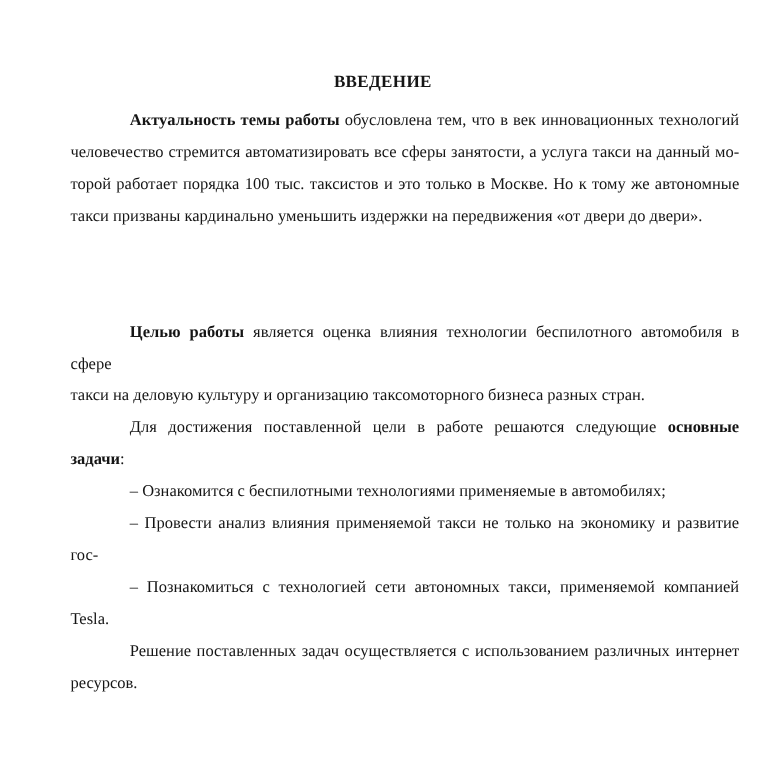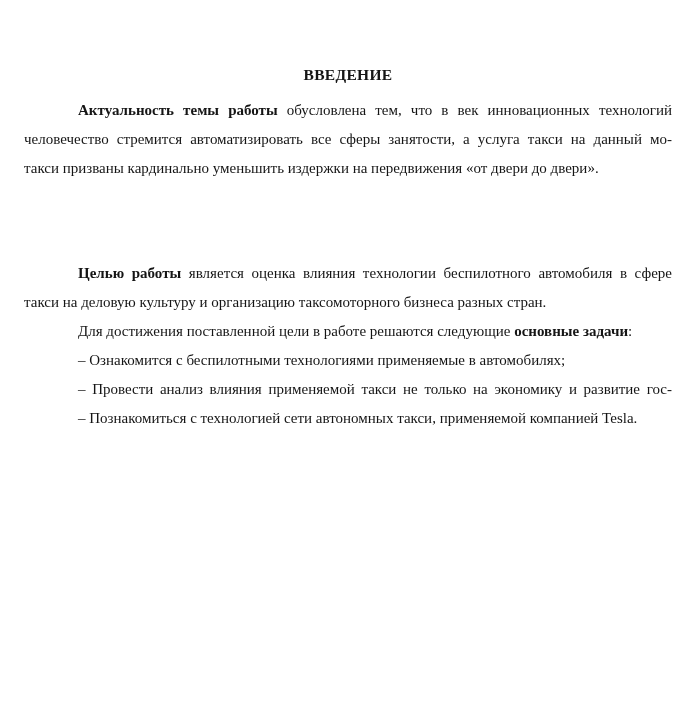--- a/index.html
+++ b/index.html
@@ -31,20 +31,21 @@
   }
   .para {
     margin: 0;
     padding: 0;
   }
   .line {
     font-size: 15px;
     line-height: 29px;
     text-align: justify;
     text-align-last: justify;
+    margin-left: 40px;
   }
   .line.last {
     text-align-last: left;
   }
   .line.first {
     text-indent: 54px;
   }
   .run.bold {
     font-weight: bold;
   }
@@ -54,33 +55,38 @@
 </style>
 </head>
 <body>
 
 <div class="page">
   <h1 class="heading">ВВЕДЕНИЕ</h1>
   <div>
       <div class="para">
         <div class="line first"><span class="run bold">Актуальность темы работы</span><span class="run"> обусловлена тем, что в век инновационных технологий</span></div>
         <div class="line"><span class="run">человечество стремится автоматизировать все сферы занятости, а услуга такси на данный мо-</span></div>
+        <div class="line"><span class="run">торой работает порядка 100 тыс. таксистов и это только в Москве. Но к тому же автономные</span></div>
         <div class="line last"><span class="run">такси призваны кардинально уменьшить издержки на передвижения «от двери до двери».</span></div>
       </div>
       <div class="spacer" style="height: 76px;"></div>
       <div class="para">
         <div class="line first"><span class="run bold">Целью работы</span><span class="run"> является оценка влияния технологии беспилотного автомобиля в сфере</span></div>
         <div class="line last"><span class="run">такси на деловую культуру и организацию таксомоторного бизнеса разных стран.</span></div>
       </div>
       <div class="para">
         <div class="line first last"><span class="run">Для достижения поставленной цели в работе решаются следующие </span><span class="run bold">основные задачи</span><span class="run">:</span></div>
       </div>
       <div class="para">
         <div class="line first last"><span class="run">– Ознакомится с беспилотными технологиями применяемые в автомобилях;</span></div>
       </div>
       <div class="para">
         <div class="line first"><span class="run">– Провести анализ влияния применяемой такси не только на экономику и развитие гос-</span></div>
       </div>
       <div class="para">
         <div class="line first last"><span class="run">– Познакомиться с технологией сети автономных такси, применяемой компанией Tesla.</span></div>
       </div>
+      <div class="para">
+        <div class="line first"><span class="run">Решение поставленных задач осуществляется с использованием различных интернет</span></div>
+        <div class="line last"><span class="run">ресурсов.</span></div>
+      </div>
     </div>
 </div>
 
 </body></html>

